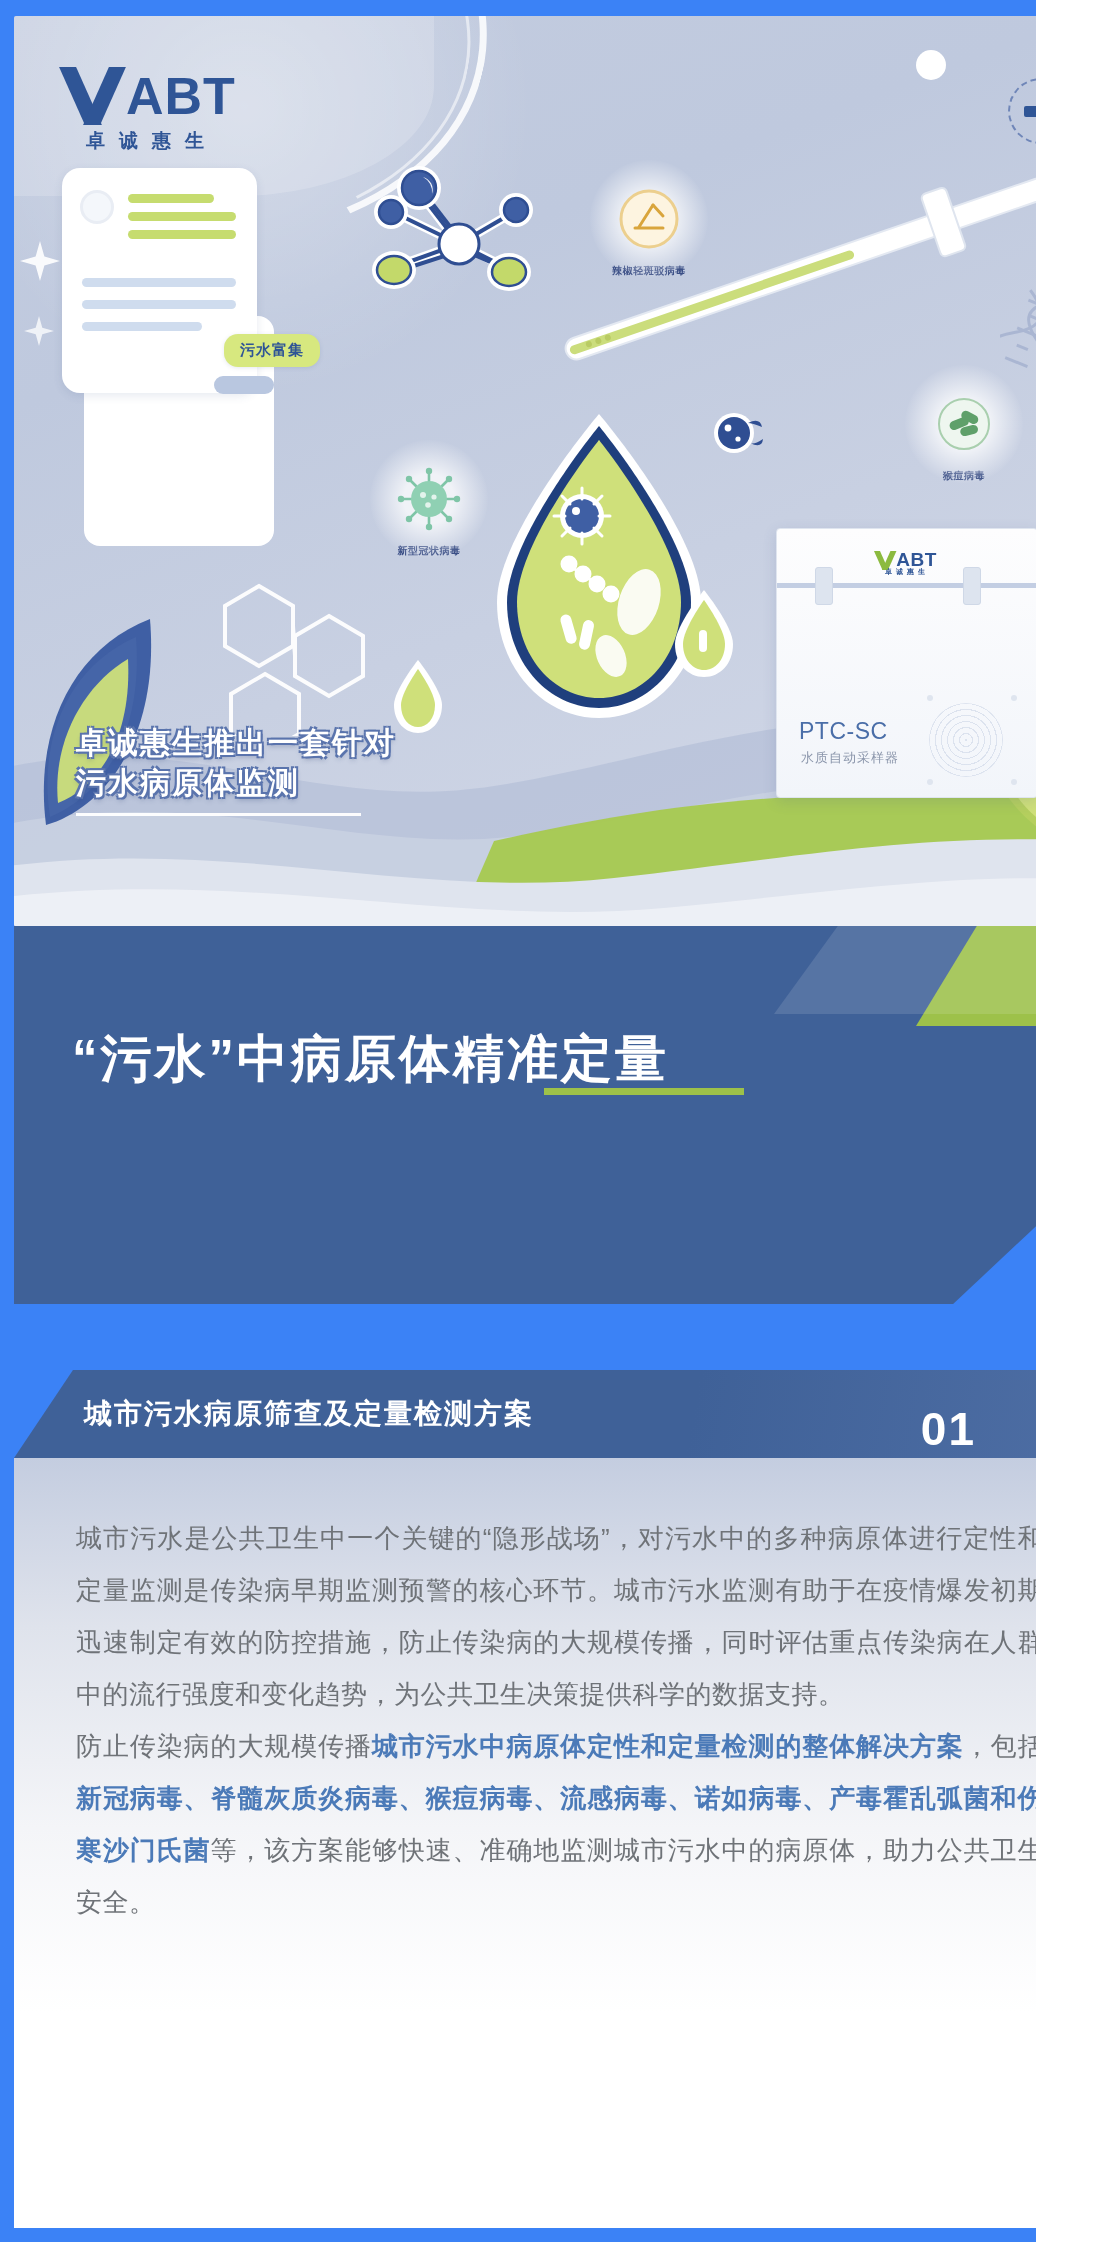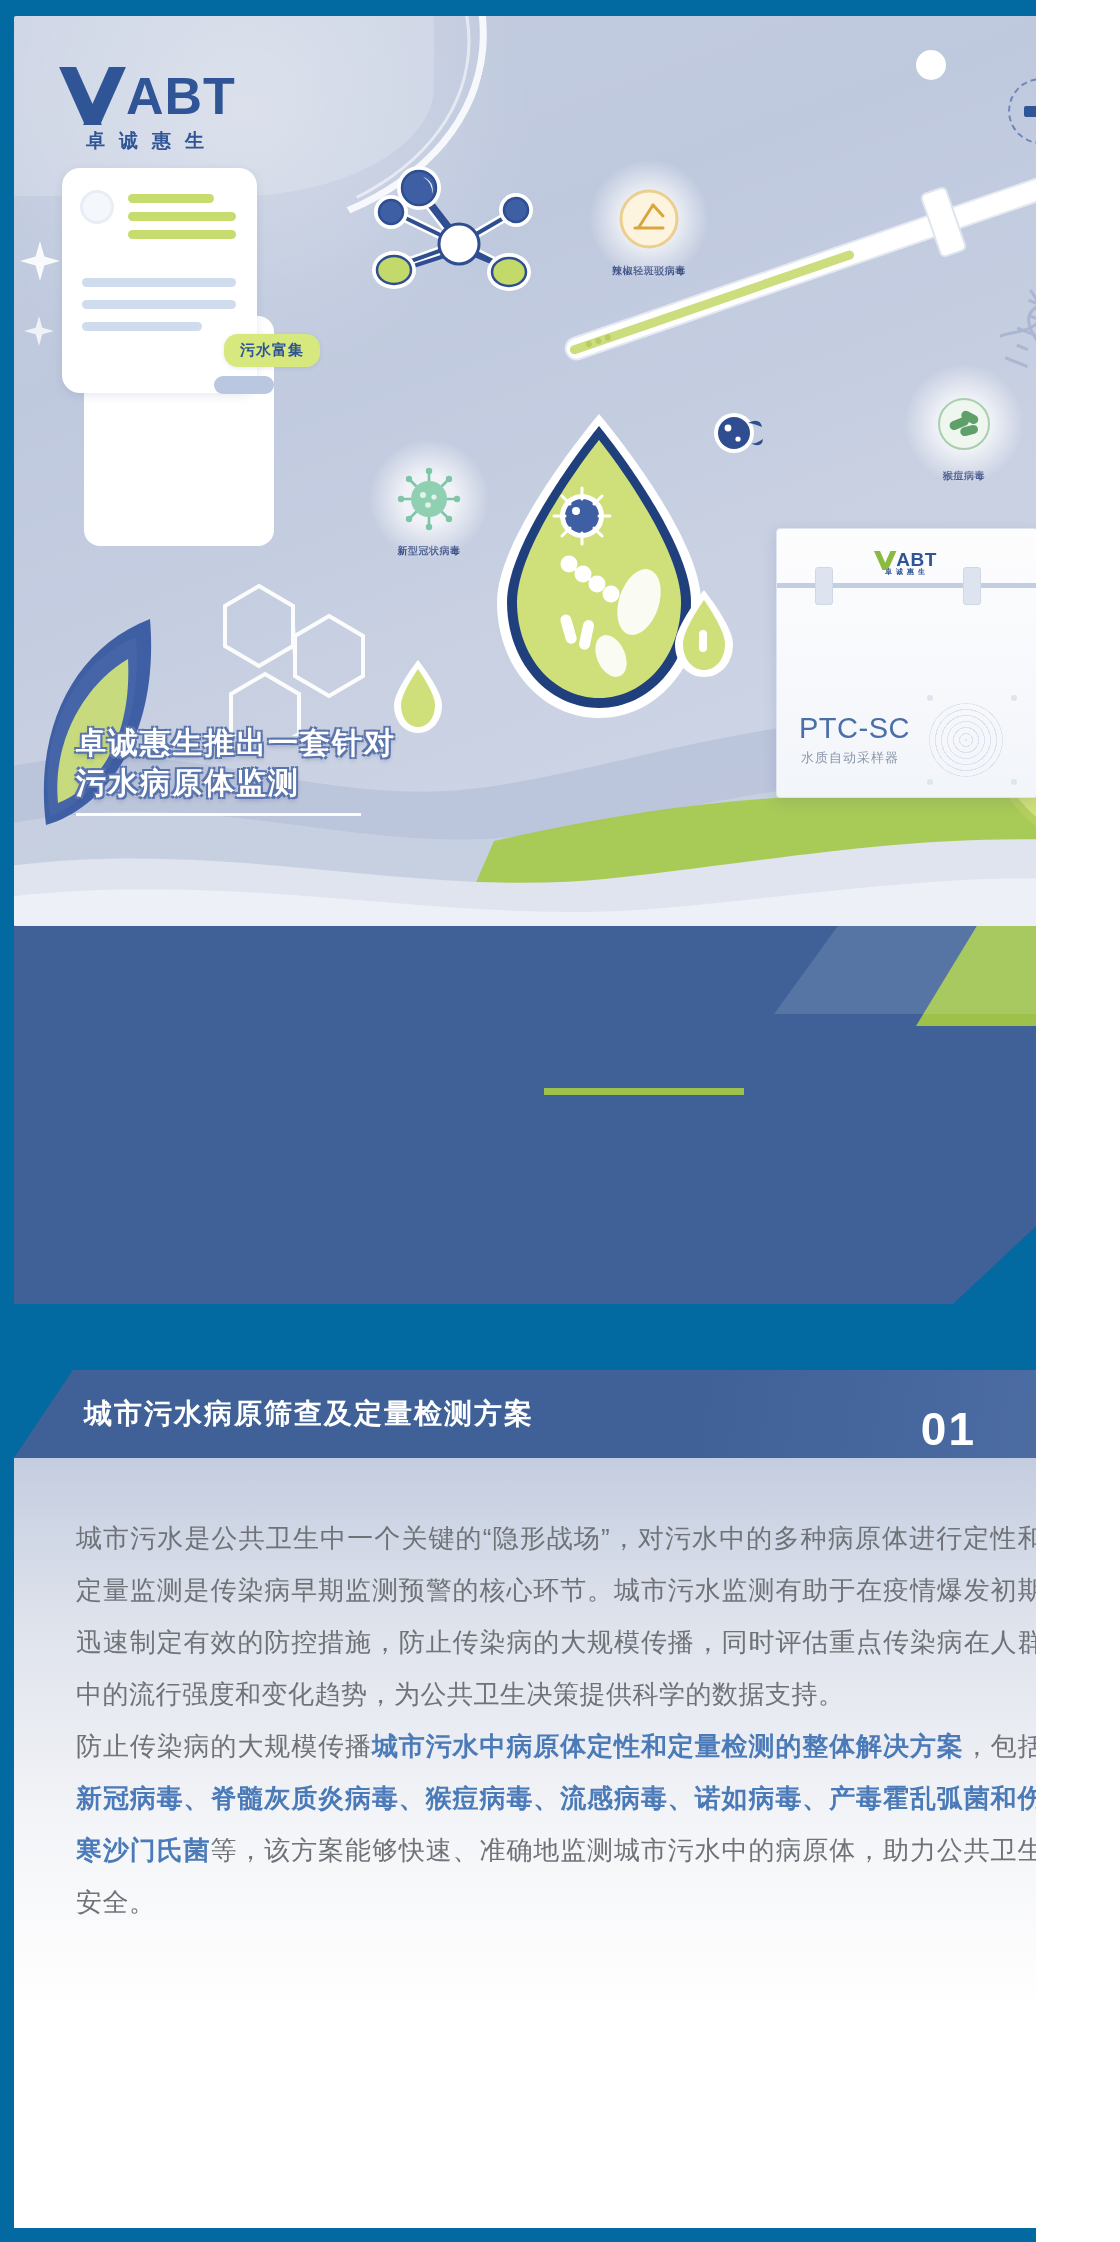--- a/index.html
+++ b/index.html
@@ -7,21 +7,21 @@
     width: 1120px;
     height: 2242px;
     background: #ffffff;
     font-family: "Liberation Sans", "DejaVu Sans", sans-serif;
     overflow: hidden;
   }
   .page {
     position: relative;
     width: 1036px;
     height: 2242px;
-    background: #0369a1;
+    background: #3b82f6;
     overflow: hidden;
   }
 
   
   .hero {
     position: absolute;
     left: 14px;
     top: 16px;
     width: 1092px;
     height: 910px;
@@ -291,21 +291,21 @@
     background: #c3cee3;
   }
   .device .d-clip {
     position: absolute; top: 38px; width: 18px; height: 38px;
     background: #dde4ef; border: 1px solid #cfd8e7; border-radius: 3px;
   }
   .device .d-clip.l { left: 38px; }
   .device .d-clip.r { right: 56px; }
   .device .d-name {
     position: absolute; left: 22px; bottom: 52px;
-    font-size: 29px; color: #4a6ea8; letter-spacing: .5px;
+    font-size: 23px; color: #4a6ea8; letter-spacing: .5px;
     font-family: "Liberation Sans", sans-serif;
     text-align: center;
   }
   .device .d-sub {
     position: absolute; left: 24px; bottom: 30px;
     font-size: 13px; color: #8b96ab; letter-spacing: 1px;
   }
   .device .d-vent {
     position: absolute; right: 34px; bottom: 20px; width: 74px; height: 74px;
     border-radius: 50%;
@@ -681,20 +681,21 @@
       <div>污水病原体监测</div>
       <div class="rule"></div>
     </div>
   </div>
 
   <div class="mainblock">
     <div class="bg"></div>
     <div class="green-tab"></div>
     <div class="lt-panel"></div>
     <div class="m-title">
+      <div class="t1">“污水”中病原体精准定量</div>
       <div class="underline"></div>
     </div>
   </div>
 
   <div class="sect">
     <div class="bar"></div>
     <div class="bar-title">城市污水病原筛查及定量检测方案</div>
     <div class="bar-num">01</div>
   </div>
 

